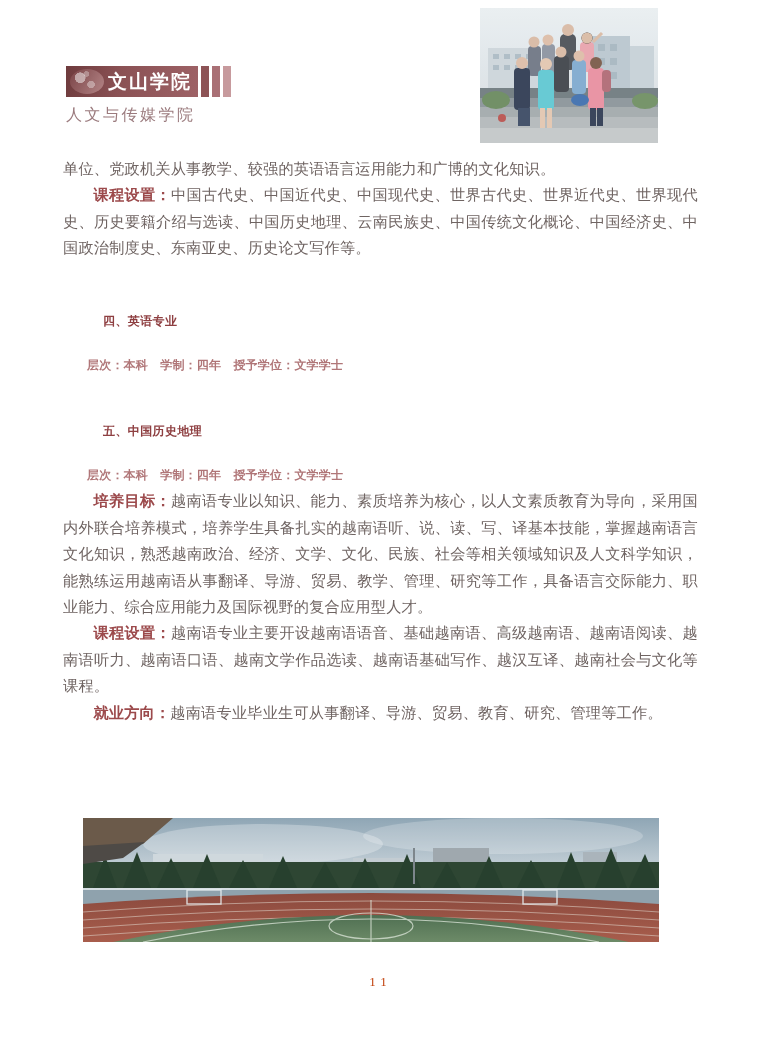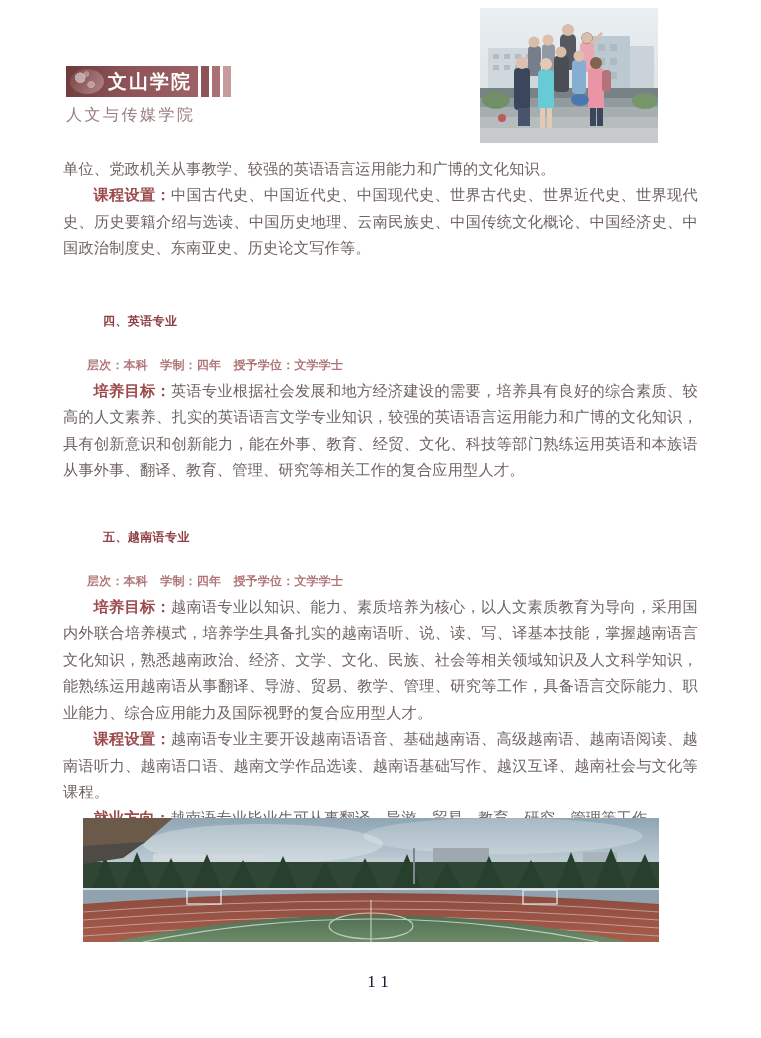--- a/index.html
+++ b/index.html
@@ -174,22 +174,22 @@
 
   
   .footer {
     position: absolute;
     left: 0;
     top: 972px;
     width: 761px;
     text-align: center;
   }
   .page-num {
-    font-size: 17px;
-    color: #0f172a;
+    font-size: 13px;
+    color: #c2410c;
     letter-spacing: 5px;
     font-family: "Liberation Serif", "DejaVu Serif", serif;
     margin-top: 40px;
   }
 </style>
 </head>
 <body>
 
 <div class="page">
 
@@ -293,27 +293,26 @@
     <p class="para"><span>单位、党政机关从事教学、较强的英语语言运用能力和广博的文化知识。</span></p>
 
     <p class="para indent"><span class="lbl">课程设置</span><span class="lbl">：</span><span>中国古代史、中国近代史、中国现代史、世界古代史、世界近代史、世界现代史、历史要籍介绍与选读、中国历史地理、云南民族史、中国传统文化概论、中国经济史、中国政治制度史、东南亚史、历史论文写作等。</span></p>
 
 
     <div class="gap-lg"></div>
 
     <h2 class="section">四、英语专业</h2>
     <p class="meta"><b>层次：本科　学制：四年　授予学位：文学学士</b></p>
 
-    <p class="para indent"><span class="lbl">培养目标</span><span class="lbl">：</span><span>英语专业根据社会发展和地方经济建设的需要，培养具有良好的综合素质、较高的人文素养、扎实的英语语言文学专业知识，较强的英语语言运用能力和广博的文化知识，具有创新意识和创新能力，能在外事、教育、经贸、文化、科技等部门熟练运用英语和本族语从事外事、翻译、教育、管理、研究等相关工作的复合应用型人才。</span></p>
 
 
 
     <div class="gap-md"></div>
 
-    <h2 class="section">五、越南语专业</h2>
+    <h2 class="section">五、中国历史地理</h2>
     <p class="meta"><b>层次：本科　学制：四年　授予学位：文学学士</b></p>
 
     <p class="para indent"><span class="lbl">培养目标</span><span class="lbl">：</span><span>越南语专业以知识、能力、素质培养为核心，以人文素质教育为导向，采用国内外联合培养模式，培养学生具备扎实的越南语听、说、读、写、译基本技能，掌握越南语言文化知识，熟悉越南政治、经济、文学、文化、民族、社会等相关领域知识及人文科学知识，能熟练运用越南语从事翻译、导游、贸易、教学、管理、研究等工作，具备语言交际能力、职业能力、综合应用能力及国际视野的复合应用型人才。</span></p>
 
     <p class="para indent"><span class="lbl">课程设置</span><span class="lbl">：</span><span>越南语专业主要开设越南语语音、基础越南语、高级越南语、越南语阅读、越南语听力、越南语口语、越南文学作品选读、越南语基础写作、越汉互译、越南社会与文化等课程。</span></p>
 
     <p class="para indent"><span class="lbl">就业方向</span><span class="lbl">：</span><span>越南语专业毕业生可从事翻译、导游、贸易、教育、研究、管理等工作。</span></p>
 
   </div>
 

